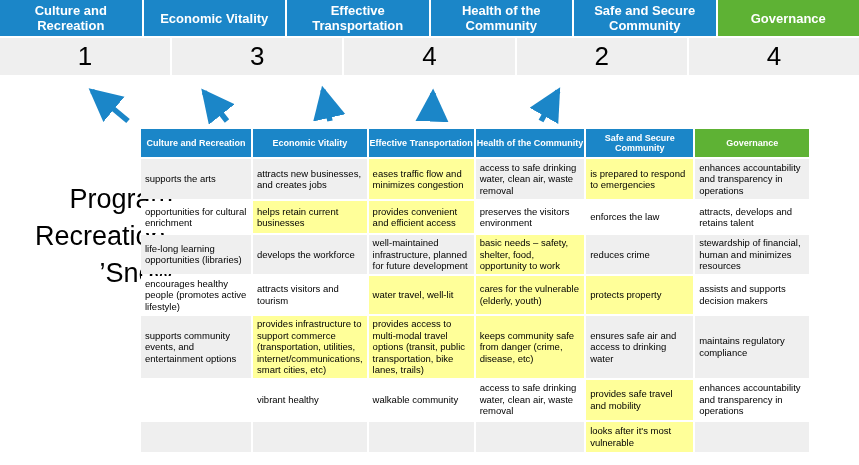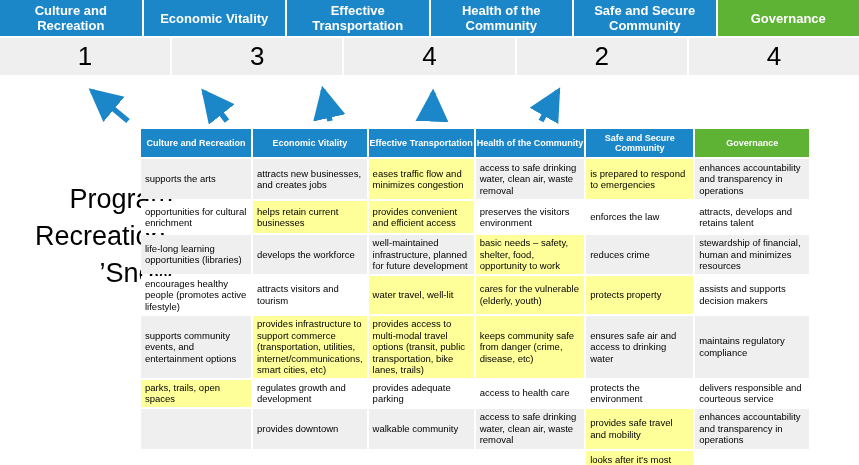--- a/index.html
+++ b/index.html
@@ -151,31 +151,23 @@
         <td>assists and supports decision makers</td>
       </tr>
       <tr class="r5">
         <td>supports community events, and entertainment options</td>
         <td class="hl">provides infrastructure to support commerce (transportation, utilities, internet/communications, smart cities, etc)</td>
         <td class="hl">provides access to multi-modal travel options (transit, public transportation, bike lanes, trails)</td>
         <td class="hl">keeps community safe from danger (crime, disease, etc)</td>
         <td>ensures safe air and access to drinking water</td>
         <td>maintains regulatory compliance</td>
       </tr>
-      <tr class="r6">
-        <td class="hl">parks, trails, open spaces</td>
-        <td>regulates growth and development</td>
-        <td>provides adequate parking</td>
-        <td>access to health care</td>
-        <td>protects the environment</td>
-        <td>delivers responsible and courteous service</td>
-      </tr>
       <tr class="r7">
         <td></td>
-        <td>provides downtown</td>
+        <td>vibrant healthy</td>
         <td>walkable community</td>
         <td>access to safe drinking water, clean air, waste removal</td>
         <td class="hl">provides safe travel and mobility</td>
         <td>enhances accountability and transparency in operations</td>
       </tr>
       <tr class="r8">
         <td></td>
         <td></td>
         <td></td>
         <td></td>

